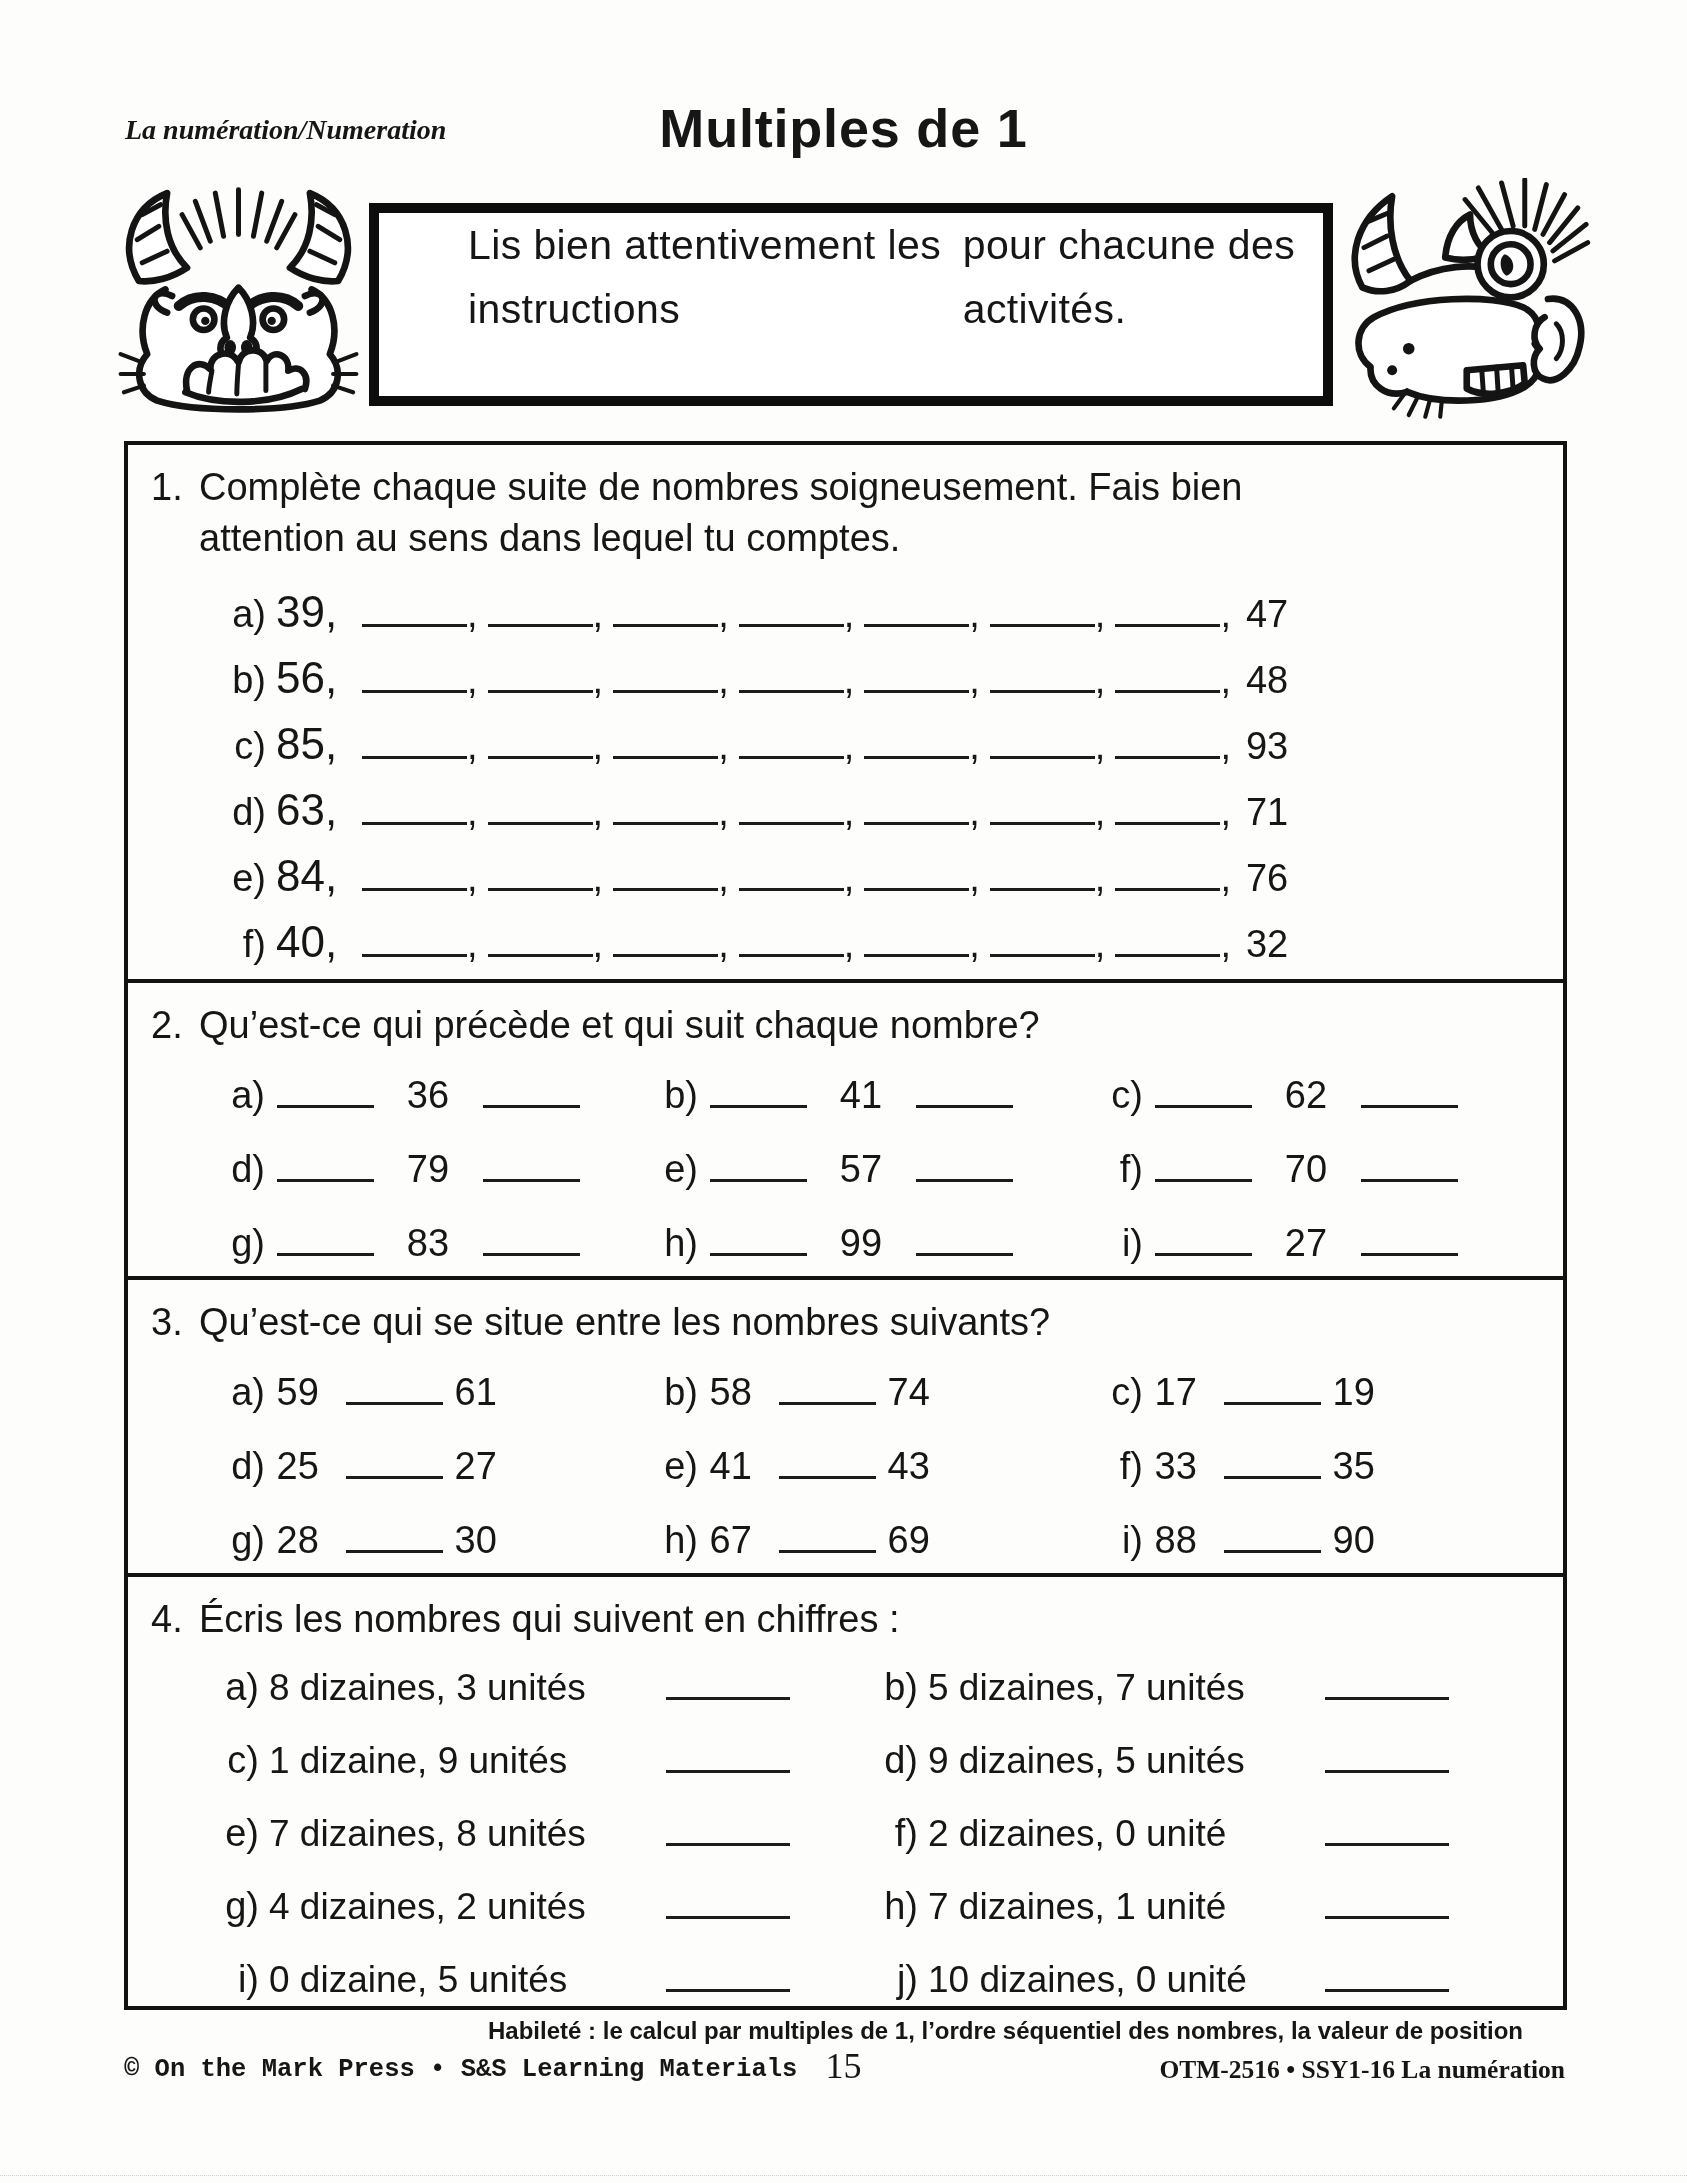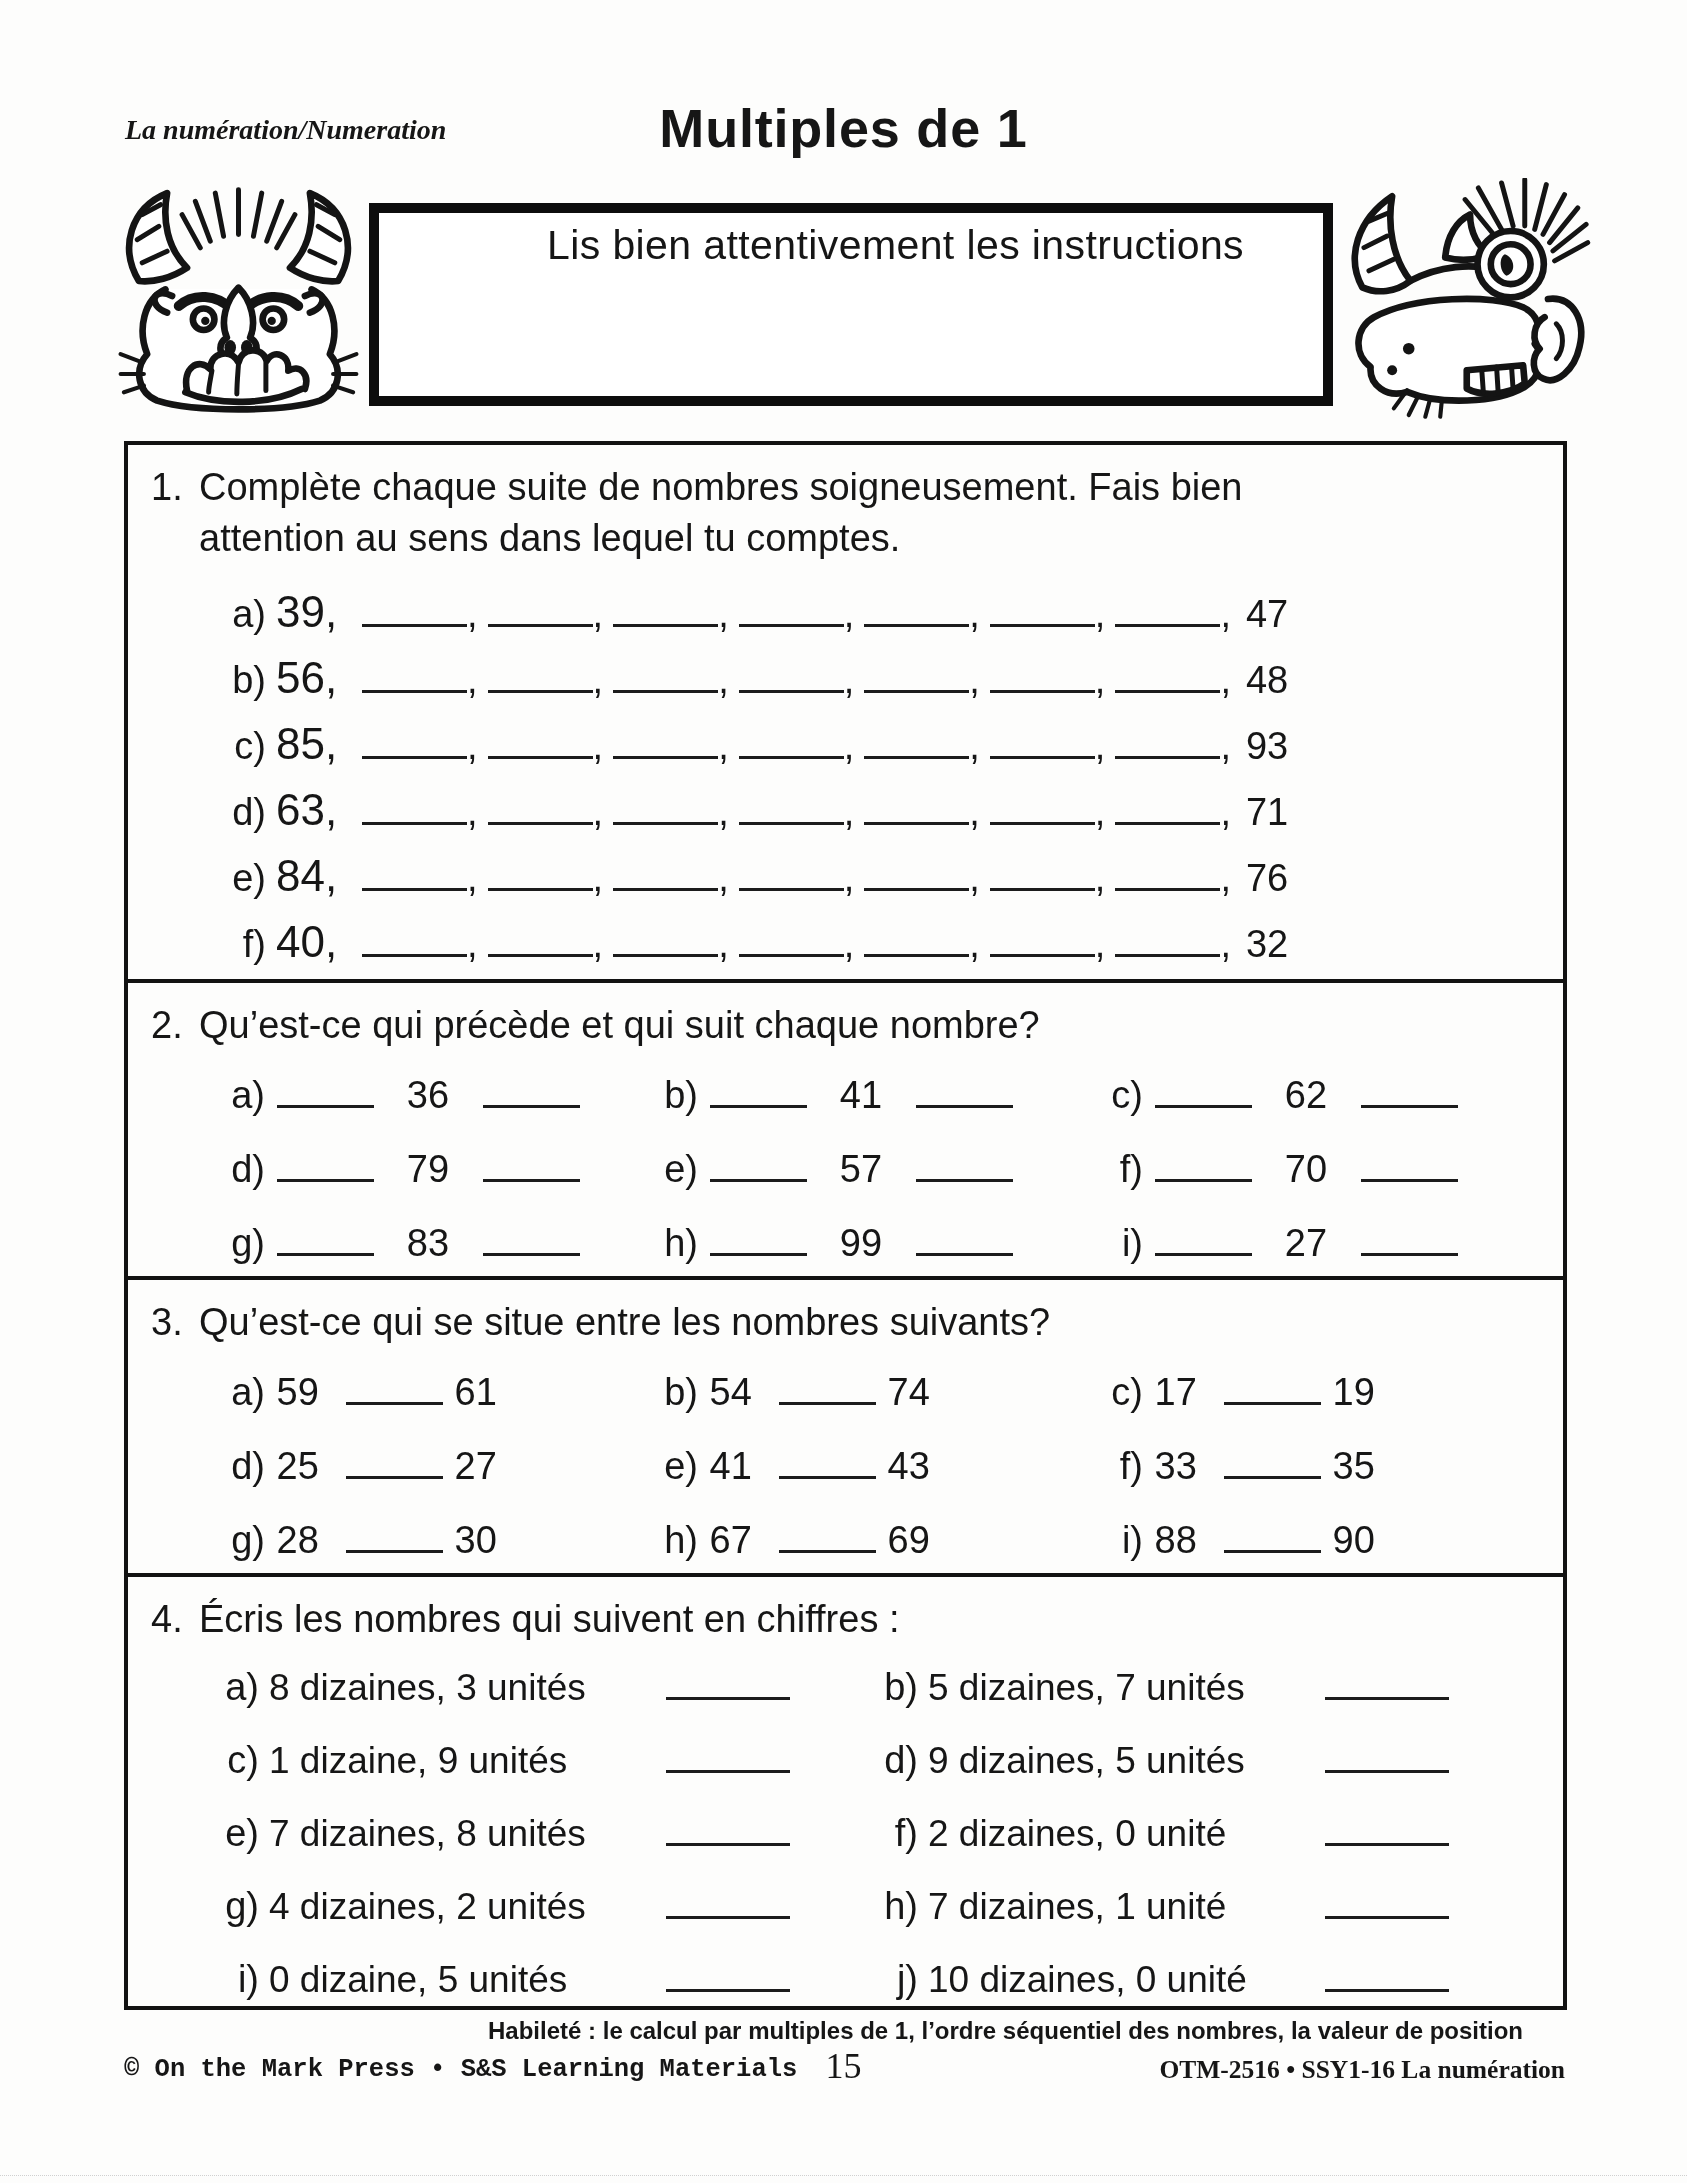--- a/index.html
+++ b/index.html
@@ -100,20 +100,21 @@
         <path d="M88,250 C82,222 102,210 116,224 C116,204 140,198 150,216 C154,198 178,196 184,214 C192,200 212,206 210,226 C224,218 236,230 230,248" fill="#fff"></path>
         <path d="M86,252 C124,268 186,268 226,248"></path>
         <path d="M118,226 C116,238 114,246 114,252 M150,218 C149,232 148,242 148,254 M183,216 C183,230 183,242 183,250" stroke-width="6"></path>
         <path d="M34,216 L8,206 M36,230 L8,230 M36,244 L12,252 M266,216 L292,206 M264,230 L292,230 M264,244 L288,252" stroke-width="5"></path>
       </g>
     </svg>
   </div>
 
   <div class="instr-box">
     <div class="instr-line">Lis bien attentivement les instructions</div>
+    <div class="instr-line">pour chacune des activités.</div>
   </div>
 
   <div class="monster monster-right">
     <svg width="253" height="242" viewBox="0 0 305 292">
       <g fill="none" stroke="#141414" stroke-width="8" stroke-linecap="round" stroke-linejoin="round">
         <path d="M42,168 C20,180 16,212 38,228 C36,250 58,266 82,258 C120,274 190,272 224,252 C244,240 248,214 236,200 C246,184 240,164 222,156 C186,140 90,142 42,168 Z" fill="#fff"></path>
         <path d="M28,132 C8,96 22,50 64,22 C58,56 64,96 86,124 C68,138 46,140 28,132 Z" fill="#fff"></path>
         <path d="M36,112 L66,98 M30,84 L58,70 M36,52 L60,42" stroke-width="6"></path>
         <path d="M128,96 C130,70 142,52 158,44 C158,66 168,84 182,92 C164,100 144,100 128,96 Z" fill="#fff"></path>
         <path d="M188,70 L152,26 M196,62 L168,12 M210,58 L196,6 M224,58 L224,2 M236,62 L250,8 M246,68 L272,20 M254,78 L288,36 M258,88 L298,56 M260,100 L300,78" stroke-width="6"></path>
@@ -305,21 +306,21 @@
 
           <div class="pre-group">
             <span class="row-label">a)</span>
             <span class="val-l">59</span>
             <span class="blank-s"></span>
             <span class="val-l">61</span>
           </div>
 
           <div class="pre-group">
             <span class="row-label">b)</span>
-            <span class="val-l">54</span>
+            <span class="val-l">58</span>
             <span class="blank-s"></span>
             <span class="val-l">74</span>
           </div>
 
           <div class="pre-group">
             <span class="row-label">c)</span>
             <span class="val-l">17</span>
             <span class="blank-s"></span>
             <span class="val-l">19</span>
           </div>

